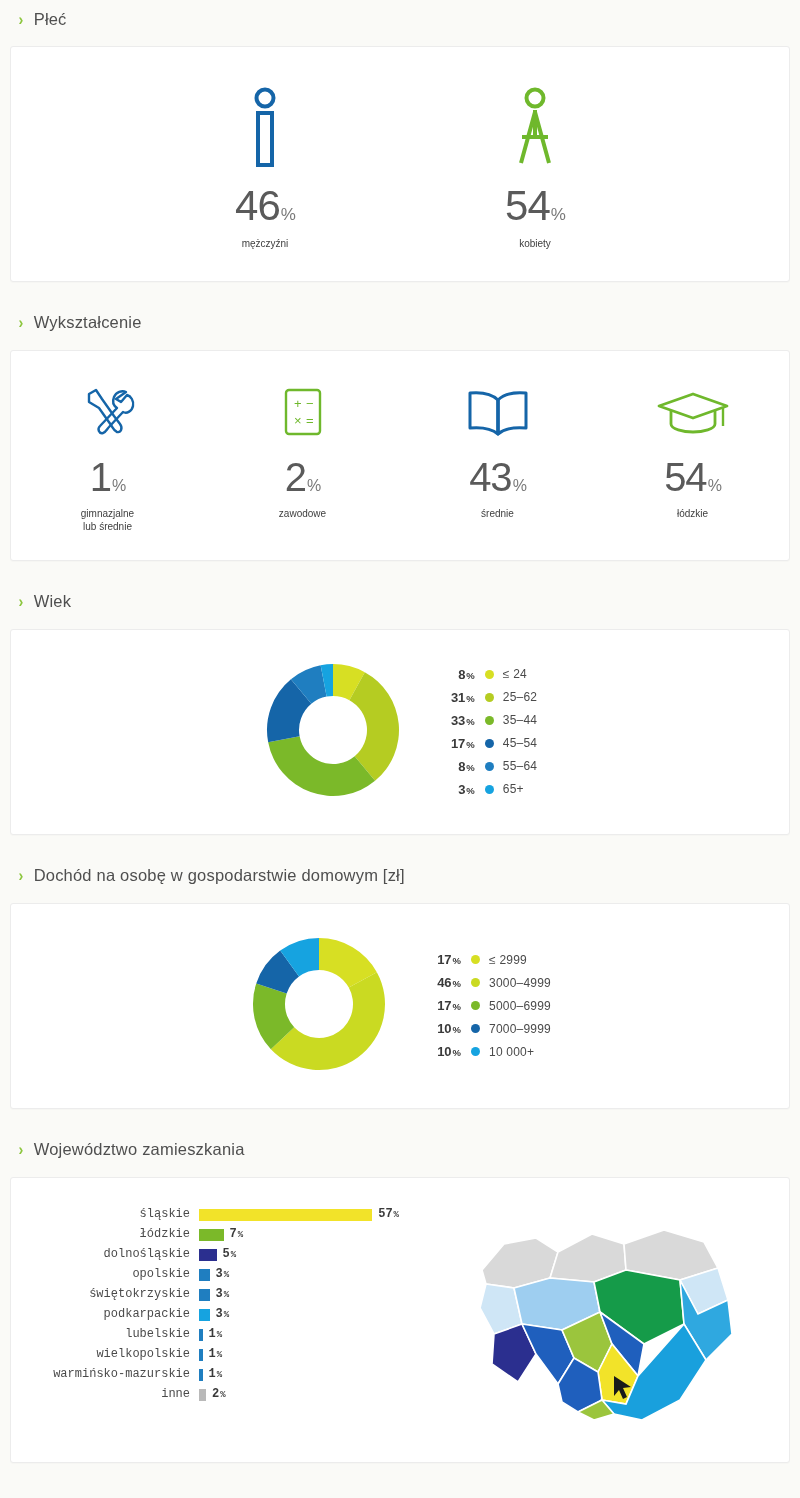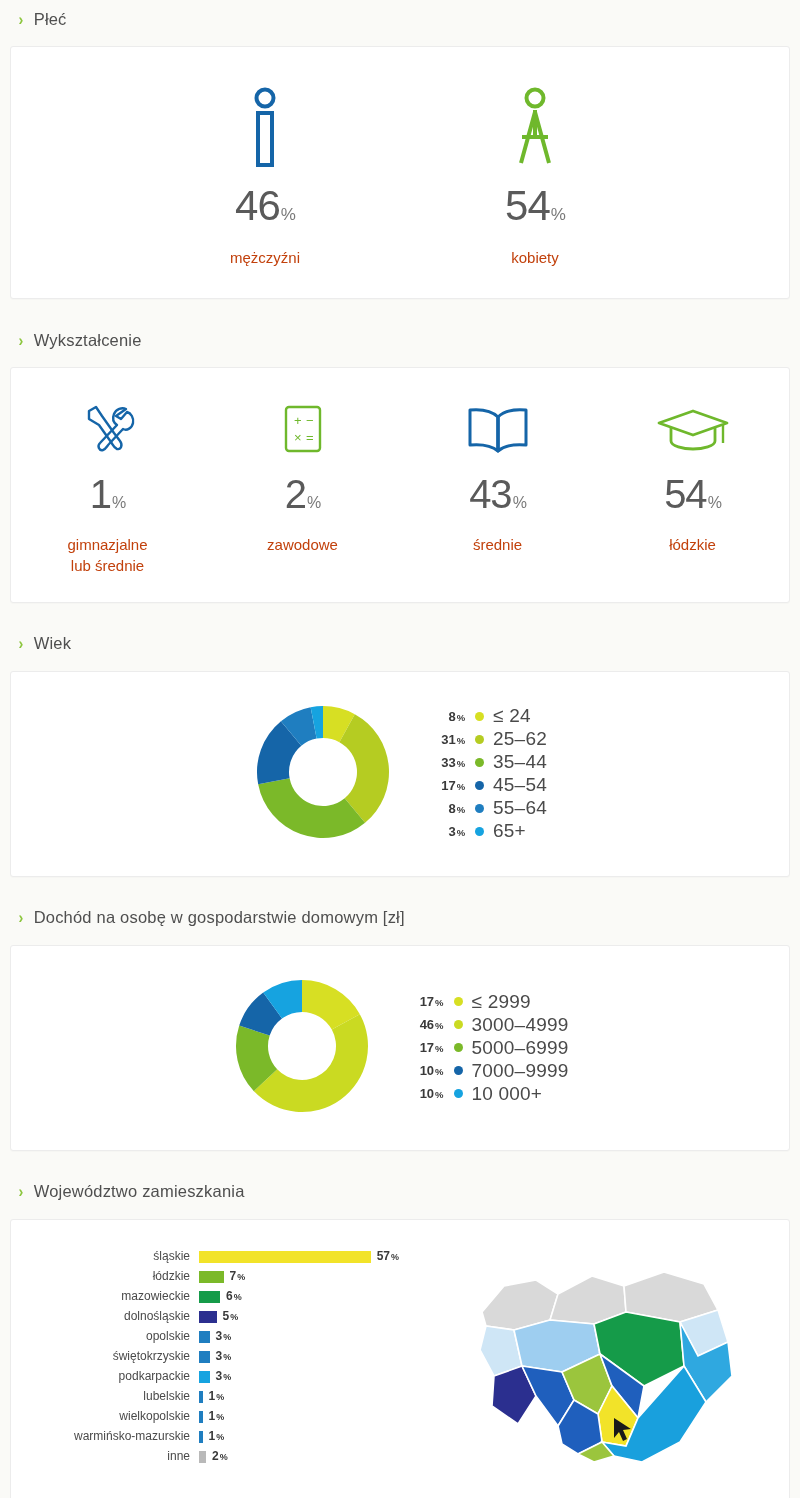--- a/index.html
+++ b/index.html
@@ -63,23 +63,23 @@
   .big-num {
     font-size: 42px;
     color: #5a5a5a;
     font-weight: 300;
     line-height: 1;
     margin-top: 18px;
     letter-spacing: -1px;
   }
   .big-num .pct { font-size: 17px; color: #7a7a7a; margin-left: 1px; }
   .cap {
-    font-size: 15px;
-    color: #c2410c;
-    margin-top: 21px;
+    font-size: 10px;
+    color: #404040;
+    margin-top: 10px;
     line-height: 1.35;
   }
 
   
   .edu-row {
     display: flex;
     justify-content: center;
     gap: 60px;
     padding: 30px 0 26px 0;
   }
@@ -111,30 +111,30 @@
     color: #3a3a3a;
     font-weight: 700;
     font-size: 13px;
   }
   .leg-pct i { font-style: normal; font-size: 9.5px; font-weight: 700; margin-left: 1px; }
   .leg-dot {
     width: 9px; height: 9px; border-radius: 50%;
     margin: 0 9px 0 10px;
     flex: none;
   }
-  .leg-label { color: #4a4a4a; font-size: 19px; letter-spacing: .2px; }
+  .leg-label { color: #4a4a4a; font-size: 12px; letter-spacing: .2px; }
 
   
   .voiv-wrap {
     display: flex;
     padding: 26px 18px 28px 10px;
     gap: 6px;
   }
   .bars { width: 420px; }
-  .bar-row { display: flex; align-items: center; height: 20px; margin-bottom: 0px; }
+  .bar-row { display: flex; align-items: center; height: 20px; margin-bottom: 0px; font-family: Liberation Mono, monospace; }
   .bar-name {
     width: 178px;
     text-align: right;
     font-size: 12px;
     color: #4a4a4a;
     padding-right: 9px;
     white-space: nowrap;
   }
   .bar-track { width: 200px; display: flex; align-items: flex-end; }
   .bar-fill { height: 12px; }
@@ -364,27 +364,20 @@
               <span class="bar-track">
                 <span class="bar-fill" style="width:200px;background:#f2e329"></span>
                 <span class="bar-val">57<i>%</i></span>
               </span>
             </div>
             <div class="bar-row">
               <span class="bar-name">łódzkie</span>
               <span class="bar-track">
                 <span class="bar-fill" style="width:24.561403508771928px;background:#7bb929"></span>
                 <span class="bar-val">7<i>%</i></span>
-              </span>
-            </div>
-            <div class="bar-row">
-              <span class="bar-name">mazowieckie</span>
-              <span class="bar-track">
-                <span class="bar-fill" style="width:21.052631578947366px;background:#159b49"></span>
-                <span class="bar-val">6<i>%</i></span>
               </span>
             </div>
             <div class="bar-row">
               <span class="bar-name">dolnośląskie</span>
               <span class="bar-track">
                 <span class="bar-fill" style="width:17.543859649122805px;background:#2b2f8f"></span>
                 <span class="bar-val">5<i>%</i></span>
               </span>
             </div>
             <div class="bar-row">

